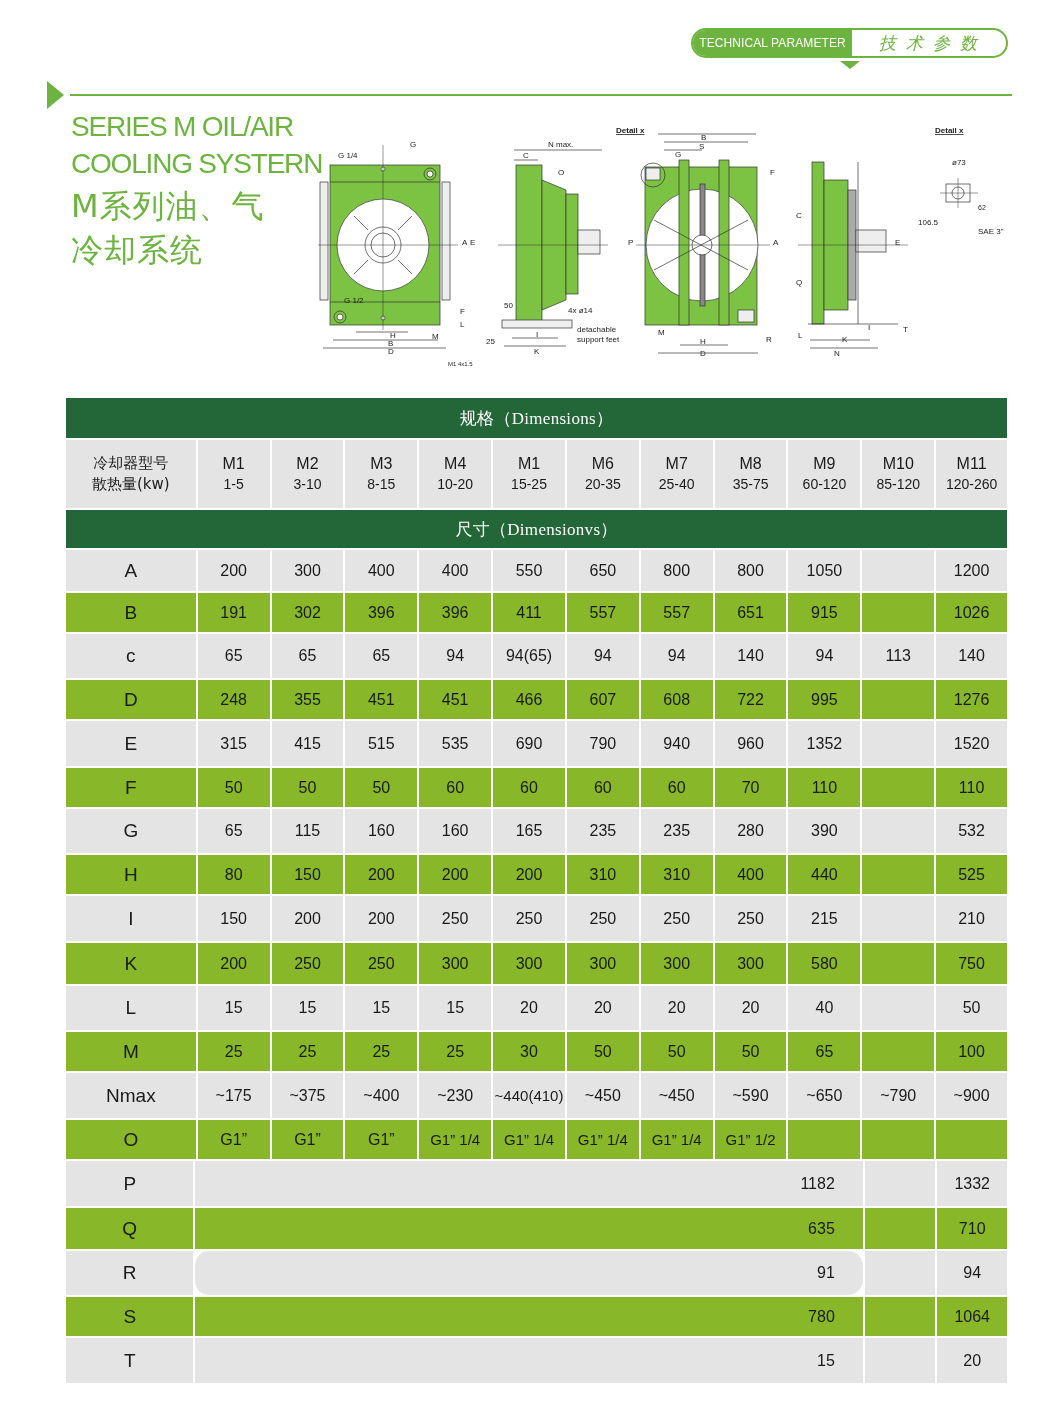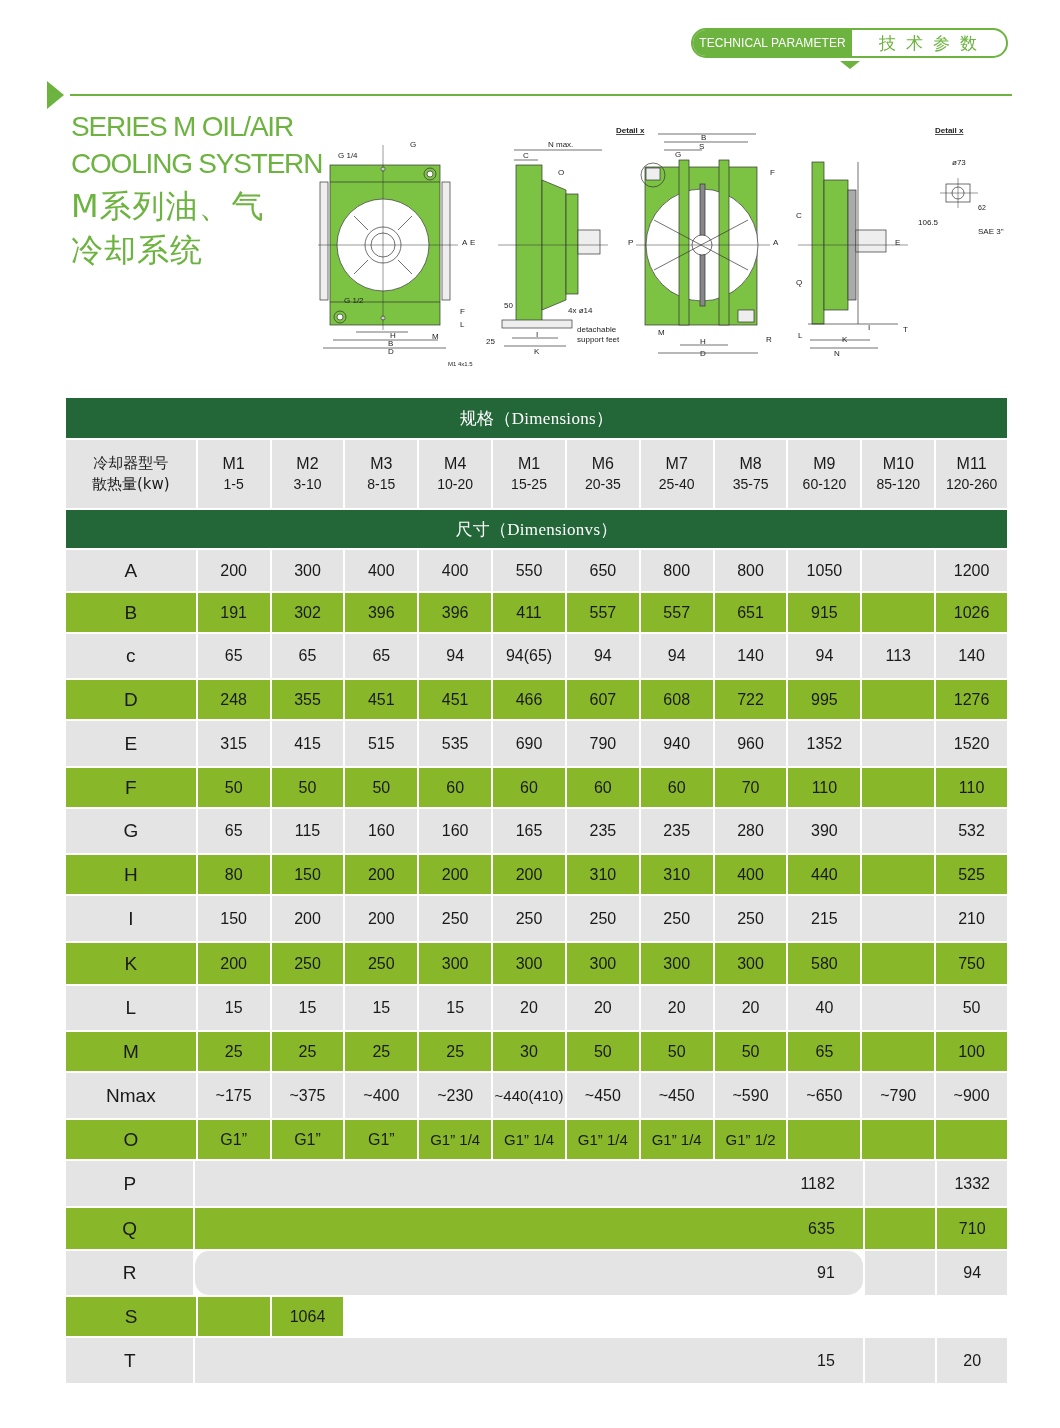--- a/index.html
+++ b/index.html
@@ -2,21 +2,21 @@
 <html><head>
 <meta charset="utf-8">
 <style>
   * { box-sizing: border-box; margin: 0; padding: 0; }
   html, body { width: 1060px; height: 1428px; background: #ffffff; overflow: hidden; }
   body { position: relative; font-family: "DejaVu Sans", "Liberation Sans", sans-serif; color: #1a1a1a; }
 
   
   .badge { position: absolute; left: 691px; top: 28px; width: 317px; height: 30px; border: 2px solid #6cb33f; border-radius: 15px; overflow: hidden; display: flex; background: #fff; }
   .badge-en { width: 159px; height: 100%; background: #6cb33f; color: #fff; font-family: "Liberation Sans", sans-serif; font-size: 12px; display: flex; align-items: center; justify-content: center; letter-spacing: 0.1px; }
-  .badge-cn { flex: 1; display: flex; align-items: center; justify-content: center; color: #6cb33f; font-size: 17px; letter-spacing: 10px; padding-left: 8px; }
+  .badge-cn { flex: 1; display: flex; align-items: center; justify-content: center; color: #6cb33f; font-size: 17px; letter-spacing: 10px; padding-left: 8px; font-style: italic; }
   .badge-arrow { position: absolute; left: 840px; top: 61px; width: 0; height: 0; border-left: 10px solid transparent; border-right: 10px solid transparent; border-top: 8px solid #6cb33f; }
 
   
   .tri { position: absolute; left: 47px; top: 81px; width: 0; height: 0; border-top: 14px solid transparent; border-bottom: 14px solid transparent; border-left: 17px solid #6cb33f; }
   .rule { position: absolute; left: 70px; top: 94px; width: 942px; height: 2px; background: #6cb33f; }
 
   
   .title { position: absolute; left: 71px; top: 108px; color: #6cb33f; }
   .title-en { font-family: "Liberation Sans", sans-serif; font-size: 28px; line-height: 37px; letter-spacing: -1.2px; font-weight: 400; }
   .title-cn { font-size: 32px; line-height: 44px; margin-top: 2px; letter-spacing: 1px; }
@@ -455,20 +455,21 @@
         <div class="cell c-val last">710</div>
       </div>
       <div class="row grey" style="height: 46px;">
         <div class="cell c-label">R</div>
         <div class="cell span-cell" style="width: 682px; padding-right: 28px; border-radius: 15px;">91</div>
         <div class="cell c-val"></div>
         <div class="cell c-val last">94</div>
       </div>
       <div class="row green" style="height: 41px;">
         <div class="cell c-label">S</div>
+        <div class="cell span-cell" style="width: 682px; padding-right: 28px;">780</div>
         <div class="cell c-val"></div>
         <div class="cell c-val last">1064</div>
       </div>
       <div class="row grey" style="height: 47px;">
         <div class="cell c-label">T</div>
         <div class="cell span-cell" style="width: 682px; padding-right: 28px;">15</div>
         <div class="cell c-val"></div>
         <div class="cell c-val last">20</div>
       </div>
     </div>

